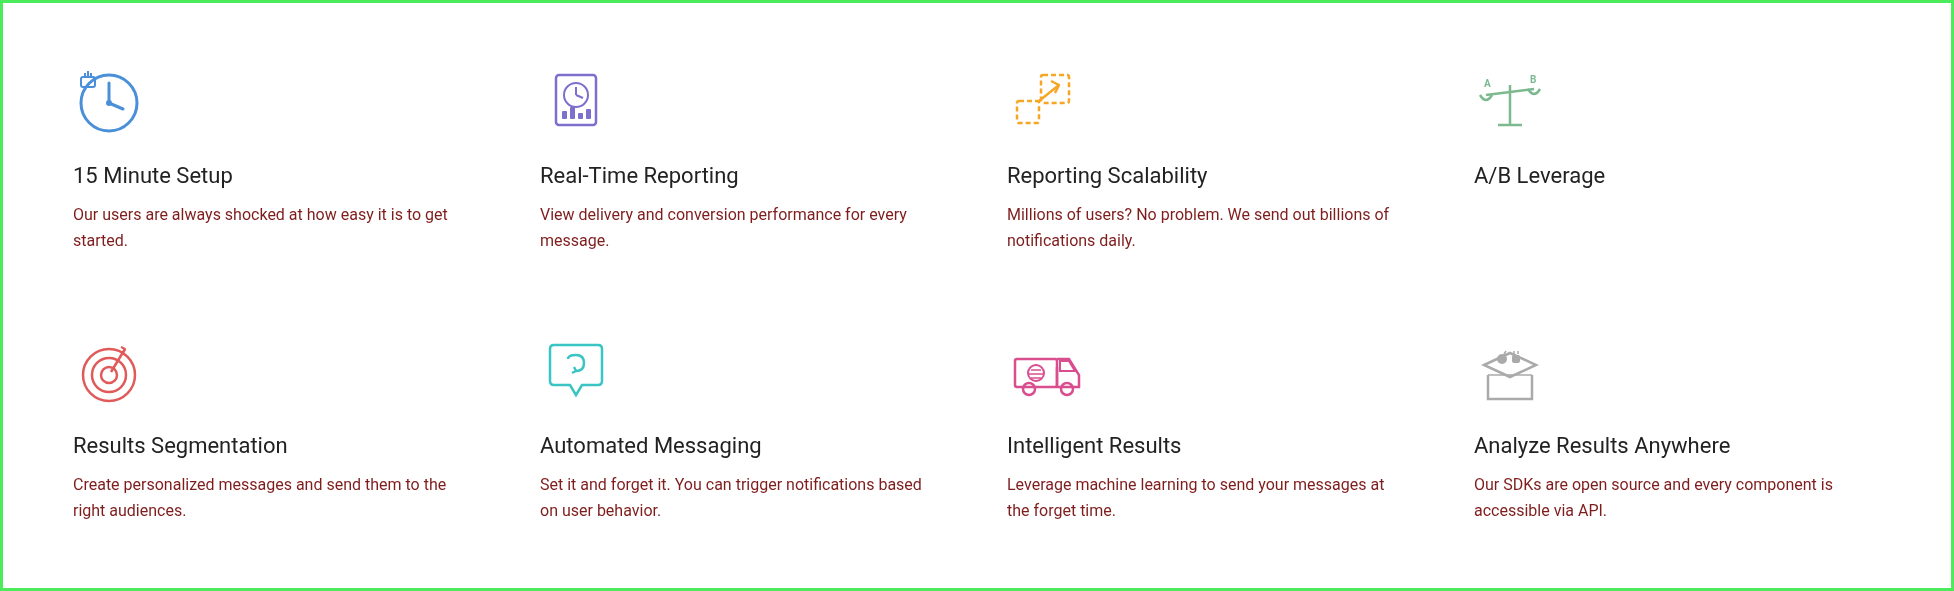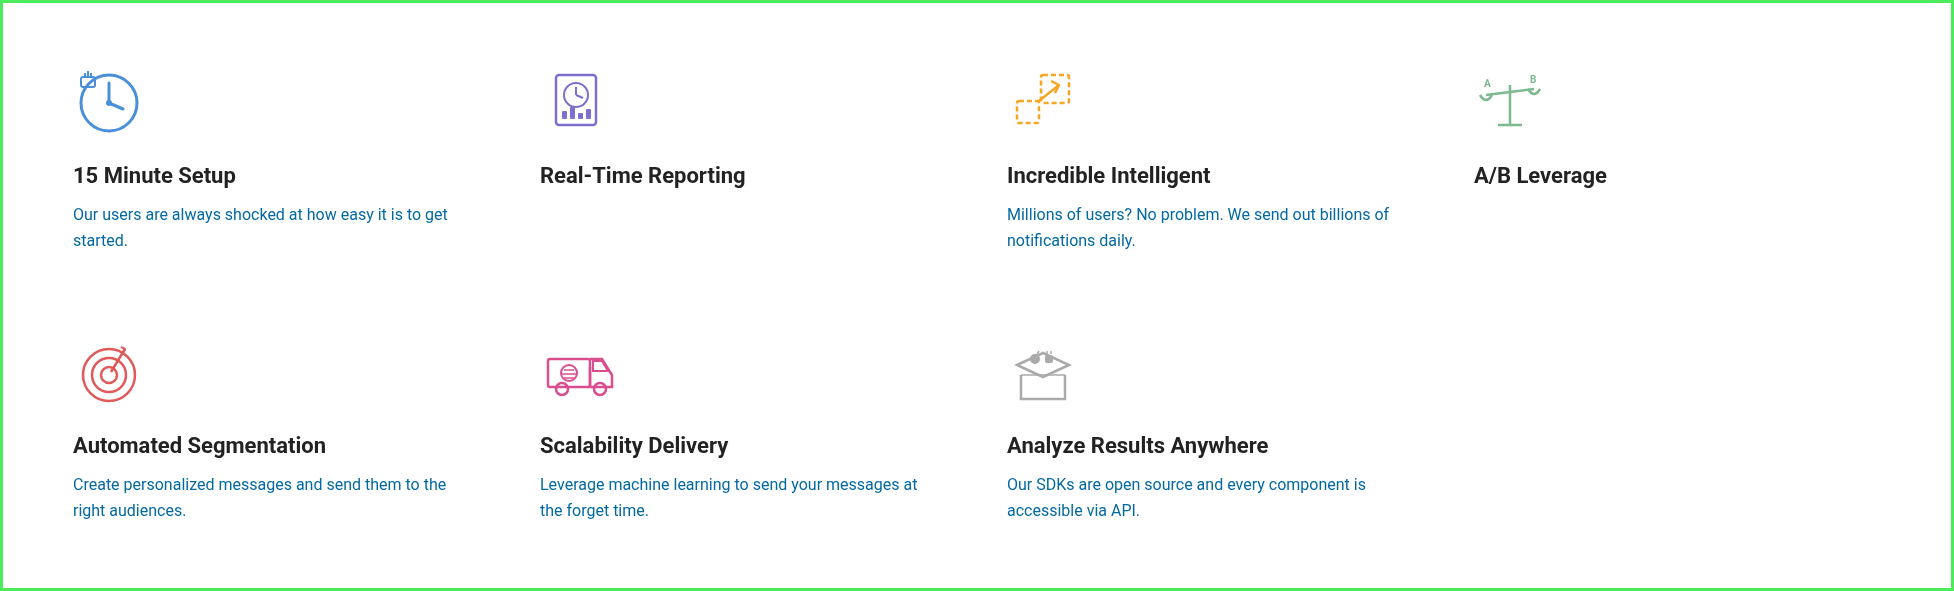--- a/index.html
+++ b/index.html
@@ -35,28 +35,28 @@
       width: 80px;
       height: 80px;
       margin-bottom: 20px;
       display: flex;
       align-items: center;
       justify-content: flex-start;
     }
 
     .feature-title {
       font-size: 22px;
-      font-weight: 700;
+      font-weight: 400;
       color: #222;
       margin-bottom: 14px;
     }
 
     .feature-desc {
       font-size: 16px;
-      color: #0369a1;
+      color: #7f1d1d;
       line-height: 1.6;
     }
 
     svg {
       overflow: visible;
     }
   </style>
 </head>
 <body>
 
@@ -91,35 +91,36 @@
         <line x1="36" y1="28" x2="36" y2="20" stroke="#7c6fcd" stroke-width="2"></line>
         <line x1="36" y1="28" x2="43" y2="31" stroke="#7c6fcd" stroke-width="2"></line>
 
         <rect x="22" y="44" width="5" height="8" fill="#7c6fcd" rx="1"></rect>
         <rect x="30" y="40" width="5" height="12" fill="#7c6fcd" rx="1"></rect>
         <rect x="38" y="46" width="5" height="6" fill="#7c6fcd" rx="1"></rect>
         <rect x="46" y="42" width="5" height="10" fill="#7c6fcd" rx="1"></rect>
       </svg>
     </div>
     <div class="feature-title">Real-Time Reporting</div>
+    <div class="feature-desc">View delivery and conversion performance for every message.</div>
   </div>
 
   <div class="feature-card">
     <div class="icon-wrapper">
       <svg width="72" height="72" viewBox="0 0 72 72">
 
         <rect x="10" y="34" width="22" height="22" rx="2" fill="none" stroke="#f5a623" stroke-width="2.5" stroke-dasharray="5,3"></rect>
 
         <rect x="34" y="8" width="28" height="28" rx="2" fill="none" stroke="#f5a623" stroke-width="2.5" stroke-dasharray="5,3"></rect>
 
         <line x1="32" y1="34" x2="52" y2="18" stroke="#f5a623" stroke-width="2.5"></line>
         <polyline points="44,14 52,18 48,26" fill="none" stroke="#f5a623" stroke-width="2.5" stroke-linejoin="round"></polyline>
       </svg>
     </div>
-    <div class="feature-title">Incredible Intelligent</div>
+    <div class="feature-title">Reporting Scalability</div>
     <div class="feature-desc">Millions of users? No problem. We send out billions of notifications daily.</div>
   </div>
 
   <div class="feature-card">
     <div class="icon-wrapper">
       <svg width="72" height="72" viewBox="0 0 72 72">
 
         <line x1="36" y1="18" x2="36" y2="58" stroke="#7cb98f" stroke-width="2.5"></line>
 
         <line x1="24" y1="58" x2="48" y2="58" stroke="#7cb98f" stroke-width="2.5"></line>
@@ -143,45 +144,58 @@
       <svg width="72" height="72" viewBox="0 0 72 72">
 
         <circle cx="36" cy="38" r="26" fill="none" stroke="#e05a5a" stroke-width="2.5"></circle>
         <circle cx="36" cy="38" r="17" fill="none" stroke="#e05a5a" stroke-width="2.5"></circle>
         <circle cx="36" cy="38" r="8" fill="none" stroke="#e05a5a" stroke-width="2.5"></circle>
 
         <line x1="52" y1="12" x2="38" y2="35" stroke="#e05a5a" stroke-width="2.5"></line>
         <polyline points="48,10 52,12 50,16" fill="none" stroke="#e05a5a" stroke-width="2" stroke-linejoin="round"></polyline>
       </svg>
     </div>
-    <div class="feature-title">Automated Segmentation</div>
+    <div class="feature-title">Results Segmentation</div>
     <div class="feature-desc">Create personalized messages and send them to the right audiences.</div>
   </div>
 
+  <div class="feature-card">
+    <div class="icon-wrapper">
+      <svg width="72" height="72" viewBox="0 0 72 72">
+
+        <path d="M10,12 Q10,8 14,8 L58,8 Q62,8 62,12 L62,44 Q62,48 58,48 L42,48 L36,58 L30,48 L14,48 Q10,48 10,44 Z" fill="none" stroke="#3ac4c4" stroke-width="2.5"></path>
+
+        <path d="M28,22 Q28,18 36,18 Q44,18 44,26 Q44,34 36,34" fill="none" stroke="#3ac4c4" stroke-width="2.5"></path>
+        <polyline points="34,30 36,34 32,36" fill="none" stroke="#3ac4c4" stroke-width="2.5" stroke-linejoin="round"></polyline>
+      </svg>
+    </div>
+    <div class="feature-title">Automated Messaging</div>
+    <div class="feature-desc">Set it and forget it. You can trigger notifications based on user behavior.</div>
+  </div>
 
   <div class="feature-card">
     <div class="icon-wrapper">
       <svg width="80" height="72" viewBox="0 0 80 72">
 
         <rect x="8" y="22" width="42" height="28" rx="2" fill="none" stroke="#d94e8f" stroke-width="2.5"></rect>
 
         <path d="M50,30 L50,50 L72,50 L72,38 L62,22 L50,22" fill="none" stroke="#d94e8f" stroke-width="2.5"></path>
 
         <path d="M53,24 L53,34 L68,34 L62,24 Z" fill="none" stroke="#d94e8f" stroke-width="2"></path>
 
         <circle cx="22" cy="52" r="6" fill="none" stroke="#d94e8f" stroke-width="2.5"></circle>
         <circle cx="60" cy="52" r="6" fill="none" stroke="#d94e8f" stroke-width="2.5"></circle>
 
         <circle cx="29" cy="36" r="8" fill="none" stroke="#d94e8f" stroke-width="2"></circle>
         <line x1="24" y1="33" x2="34" y2="33" stroke="#d94e8f" stroke-width="1.5"></line>
         <line x1="22" y1="37" x2="36" y2="37" stroke="#d94e8f" stroke-width="1.5"></line>
         <line x1="24" y1="41" x2="34" y2="41" stroke="#d94e8f" stroke-width="1.5"></line>
       </svg>
     </div>
-    <div class="feature-title">Scalability Delivery</div>
+    <div class="feature-title">Intelligent Results</div>
     <div class="feature-desc">Leverage machine learning to send your messages at the forget time.</div>
   </div>
 
   <div class="feature-card">
     <div class="icon-wrapper">
       <svg width="72" height="72" viewBox="0 0 72 72">
 
         <path d="M14,38 L14,62 L58,62 L58,38" fill="none" stroke="#aaaaaa" stroke-width="2.5"></path>
 
         <path d="M10,28 L36,16 L62,28 L36,40 Z" fill="none" stroke="#aaaaaa" stroke-width="2.5"></path>

